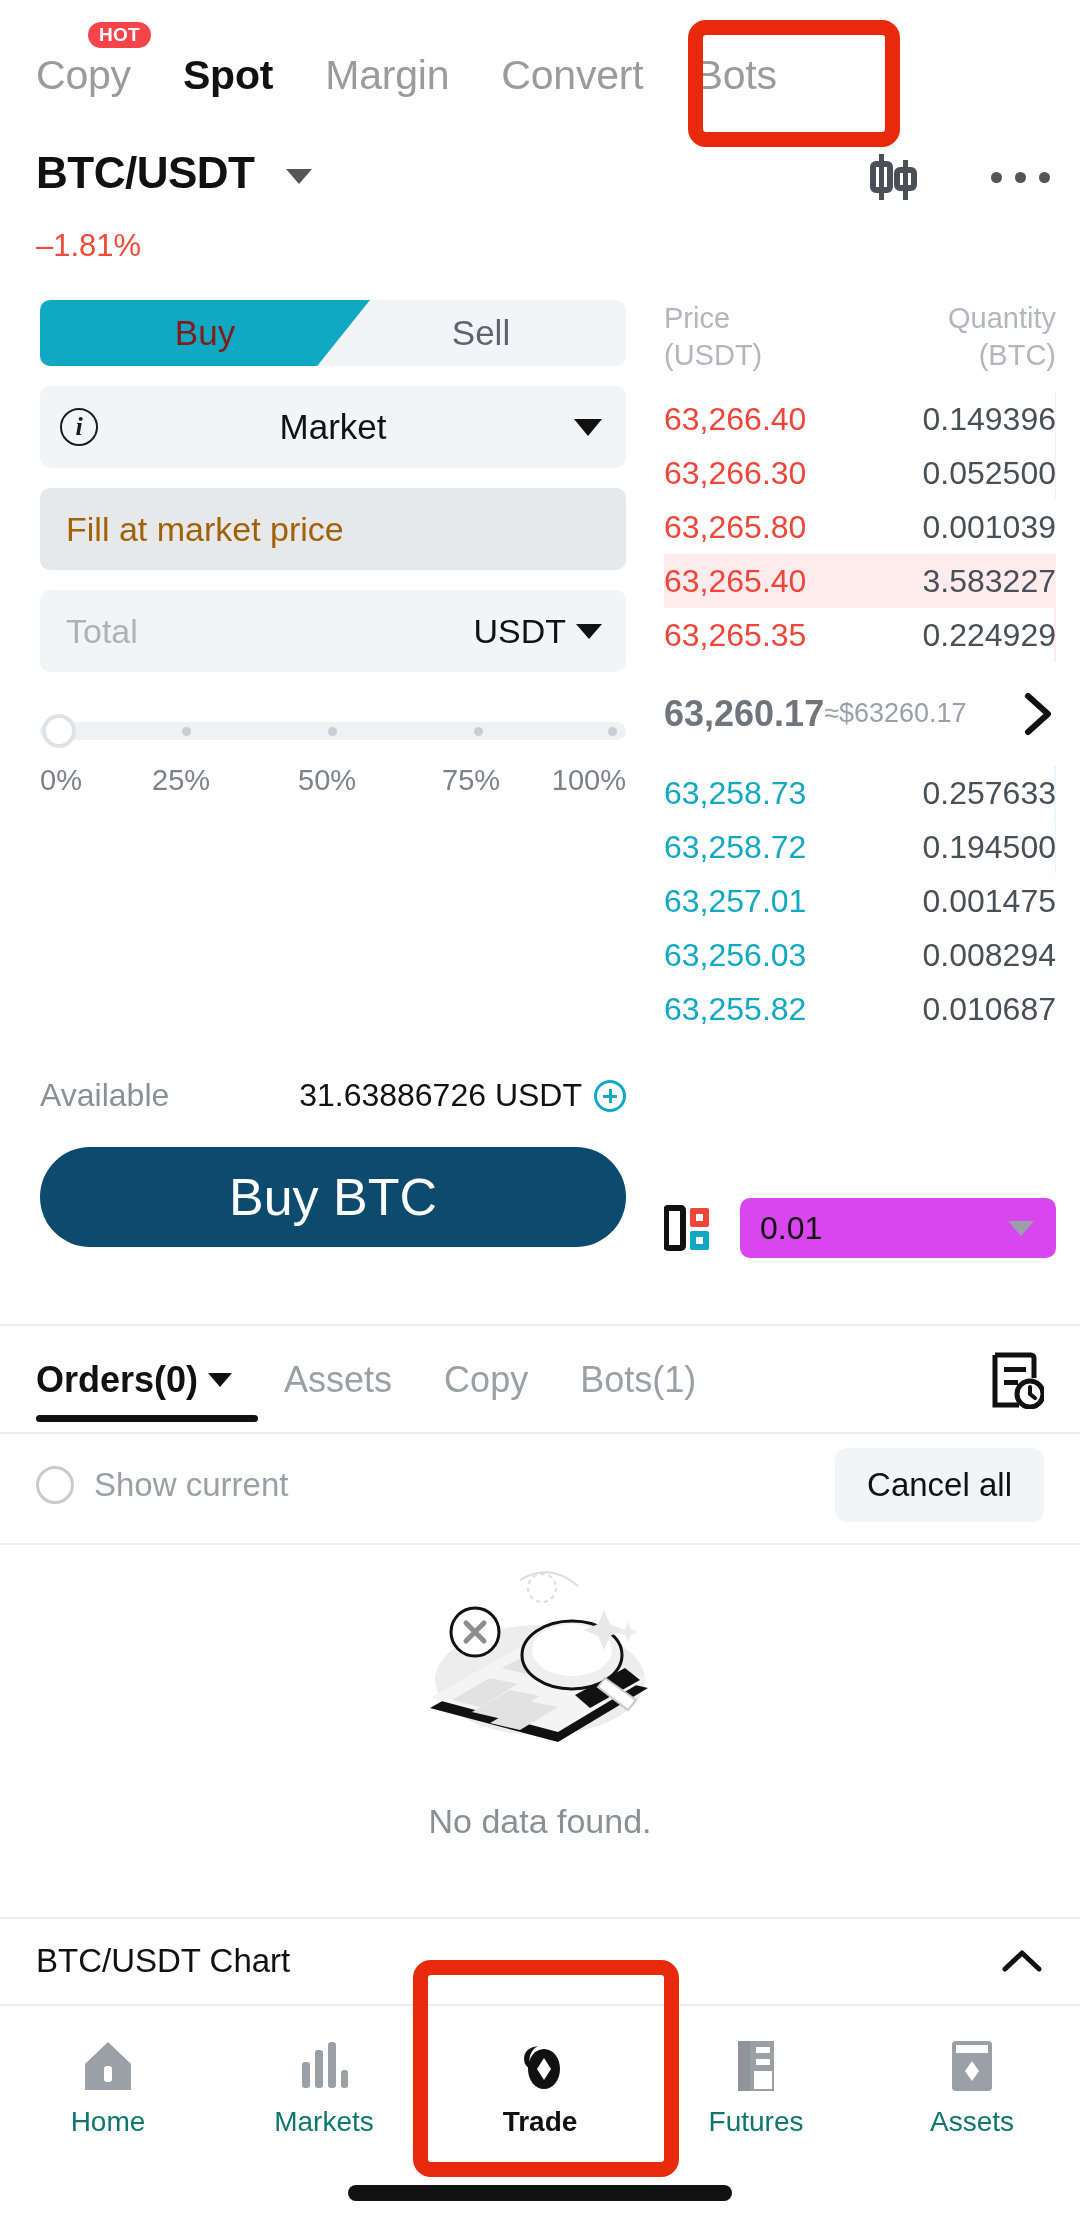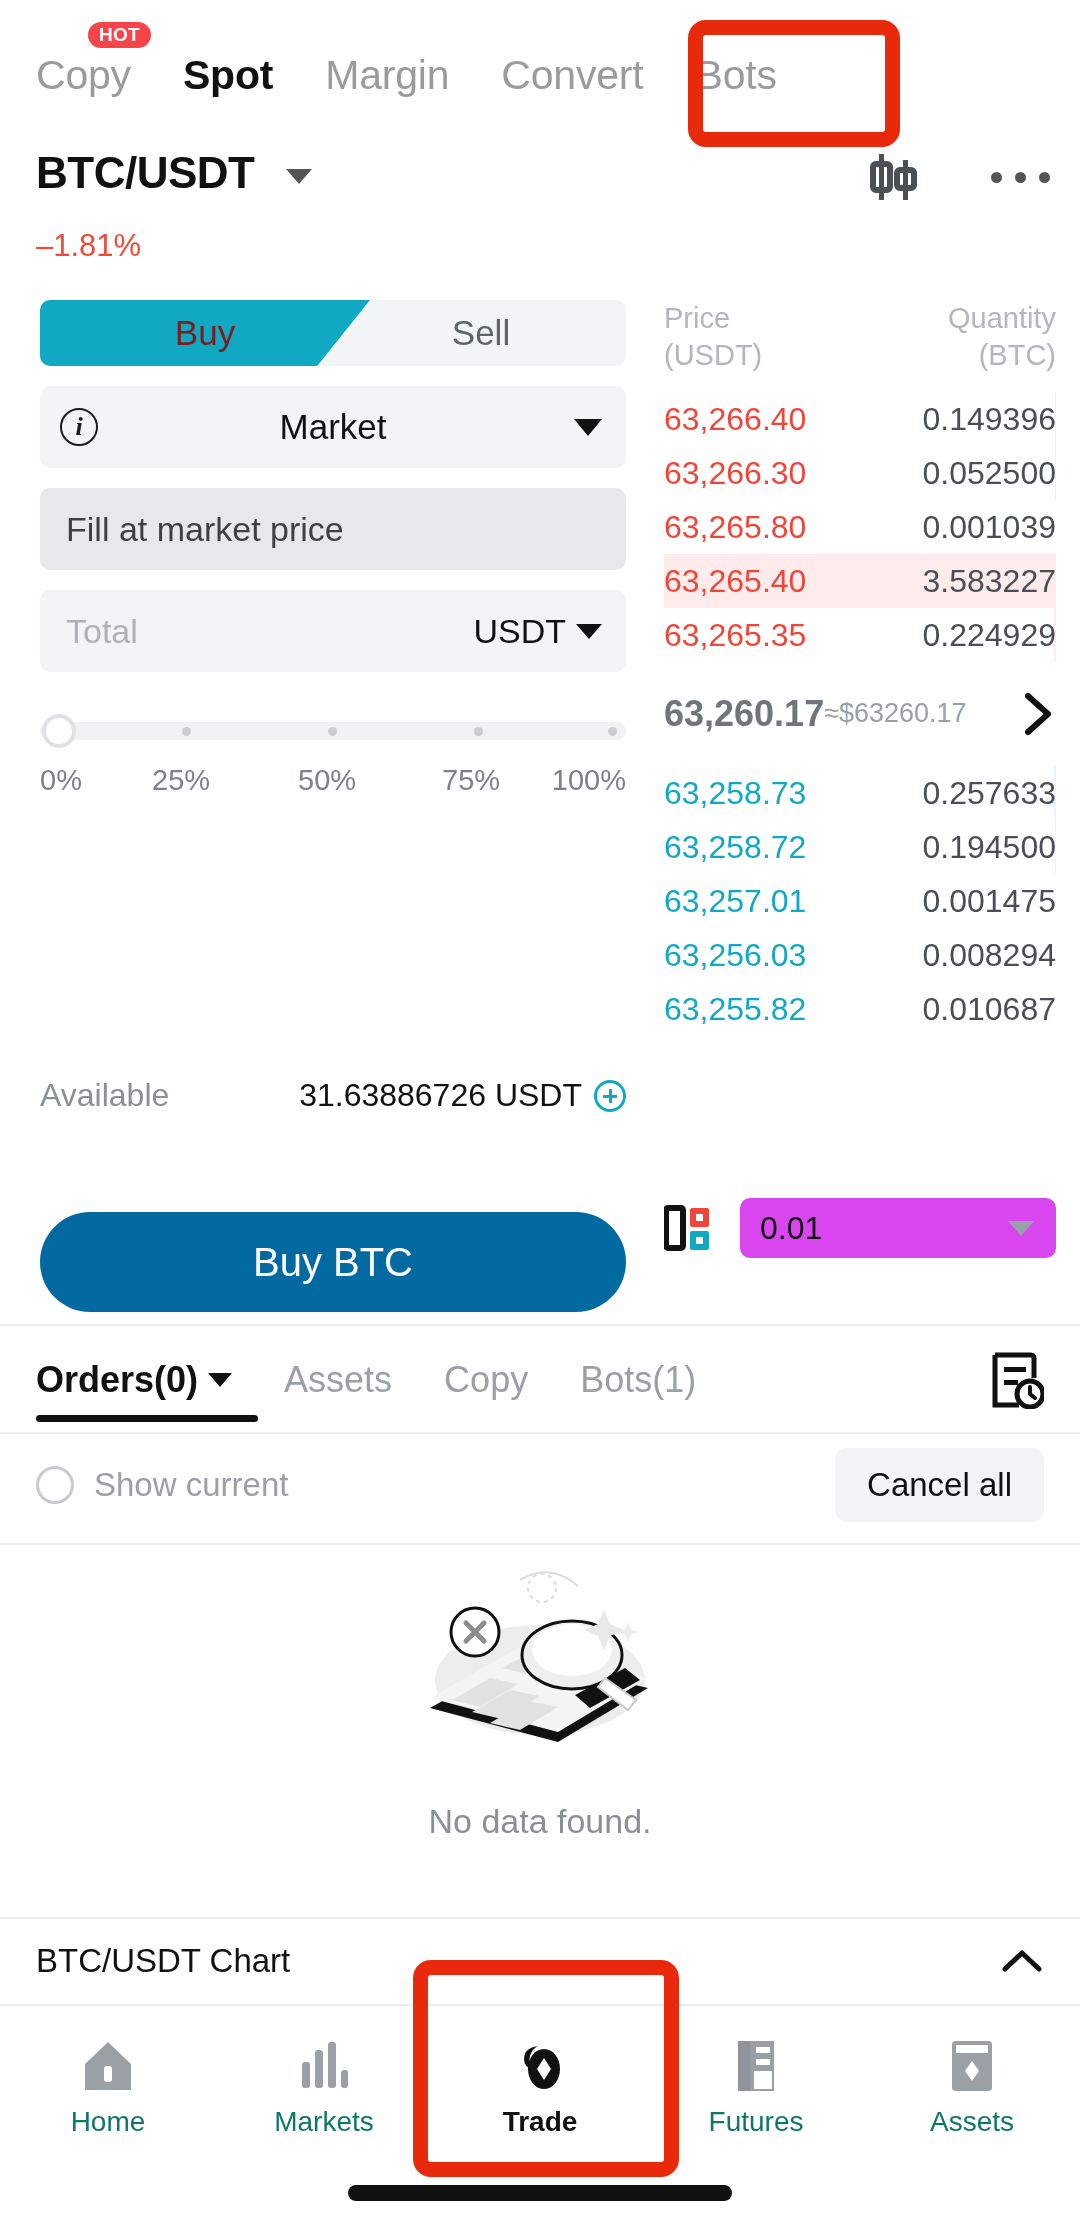--- a/index.html
+++ b/index.html
@@ -64,21 +64,21 @@
     border-radius: 10px; margin-top: 20px; display: flex; align-items: center;
   }
   .field.disabled { background: #e7e8ea; }
   .info-circle {
     position: absolute; left: 20px; width: 38px; height: 38px; border-radius: 50%;
     border: 2.5px solid #1b1b1b; display: flex; align-items: center; justify-content: center;
     font-family: "Liberation Serif", serif; font-style: italic; font-size: 26px; font-weight: bold; color: #1b1b1b;
   }
   .field-center { width: 100%; text-align: center; font-size: 35px; color: #111; }
   .field-caret { position: absolute; right: 24px; width: 0; height: 0; border-left: 14px solid transparent; border-right: 14px solid transparent; border-top: 17px solid #111; }
-  .field-ph { padding-left: 26px; font-size: 34px; color: #404040; }
+  .field-ph { padding-left: 26px; font-size: 34px; color: #a16207; }
   .field-left { padding-left: 26px; font-size: 34px; color: #aeb2b8; }
   .field-right { position: absolute; right: 60px; font-size: 34px; color: #111; font-weight: 500; }
   .field-right-caret { position: absolute; right: 24px; width: 0; height: 0; border-left: 13px solid transparent; border-right: 13px solid transparent; border-top: 15px solid #111; }
 
   
   .slider-wrap { position: relative; margin-top: 42px; width: 586px; height: 34px; }
   .slider-track { position: absolute; left: 0; top: 8px; width: 586px; height: 18px; background: #f0f1f3; border-radius: 9px; }
   .slider-dot { position: absolute; top: 13px; width: 9px; height: 9px; border-radius: 50%; background: #c9ccd1; }
   .slider-knob { position: absolute; left: 2px; top: 0; width: 34px; height: 34px; border-radius: 50%; background: #fff; border: 4px solid #dfe1e5; }
   .pct-row { position: relative; width: 586px; margin-top: 16px; height: 36px; }
@@ -86,23 +86,23 @@
 
   .avail-row { position: absolute; left: 40px; top: 1077px; width: 586px; display: flex; align-items: center; }
   .avail-label { font-size: 32px; color: #8b9097; }
   .avail-val { margin-left: auto; font-size: 32px; color: #111; display: flex; align-items: center; gap: 12px; }
   .plus-circle { width: 32px; height: 32px; border-radius: 50%; border: 3px solid #11a8c3; position: relative; display: inline-block; }
   .plus-circle::before, .plus-circle::after { content: ""; position: absolute; background: #11a8c3; }
   .plus-circle::before { left: 6px; top: 12px; width: 14px; height: 3px; }
   .plus-circle::after { left: 12px; top: 6px; width: 3px; height: 14px; }
 
   .buy-btn {
-    position: absolute; left: 40px; top: 1212px; width: 586px; height: 100px;
-    background: #0369a1; border-radius: 50px; border: none; color: #fff;
-    font-size: 40px; font-family: "Liberation Sans", sans-serif; cursor: pointer;
+    position: absolute; left: 40px; top: 1147px; width: 586px; height: 100px;
+    background: #0c4a6e; border-radius: 50px; border: none; color: #fff;
+    font-size: 52px; font-family: "Liberation Sans", sans-serif; cursor: pointer;
   }
 
   
   .book { position: absolute; left: 664px; top: 300px; width: 392px; }
   .book-head { display: flex; justify-content: space-between; font-size: 29px; color: #b3b7bd; line-height: 1.28; }
   .book-head .l { text-align: left; }
   .book-head .r { text-align: right; }
   .book-row { position: relative; height: 54px; display: flex; align-items: center; font-size: 32px; overflow: hidden; }
   .book-row .bar { position: absolute; right: 0; top: 0; height: 100%; }
   .book-row.ask .bar { background: #fdeceb; }

